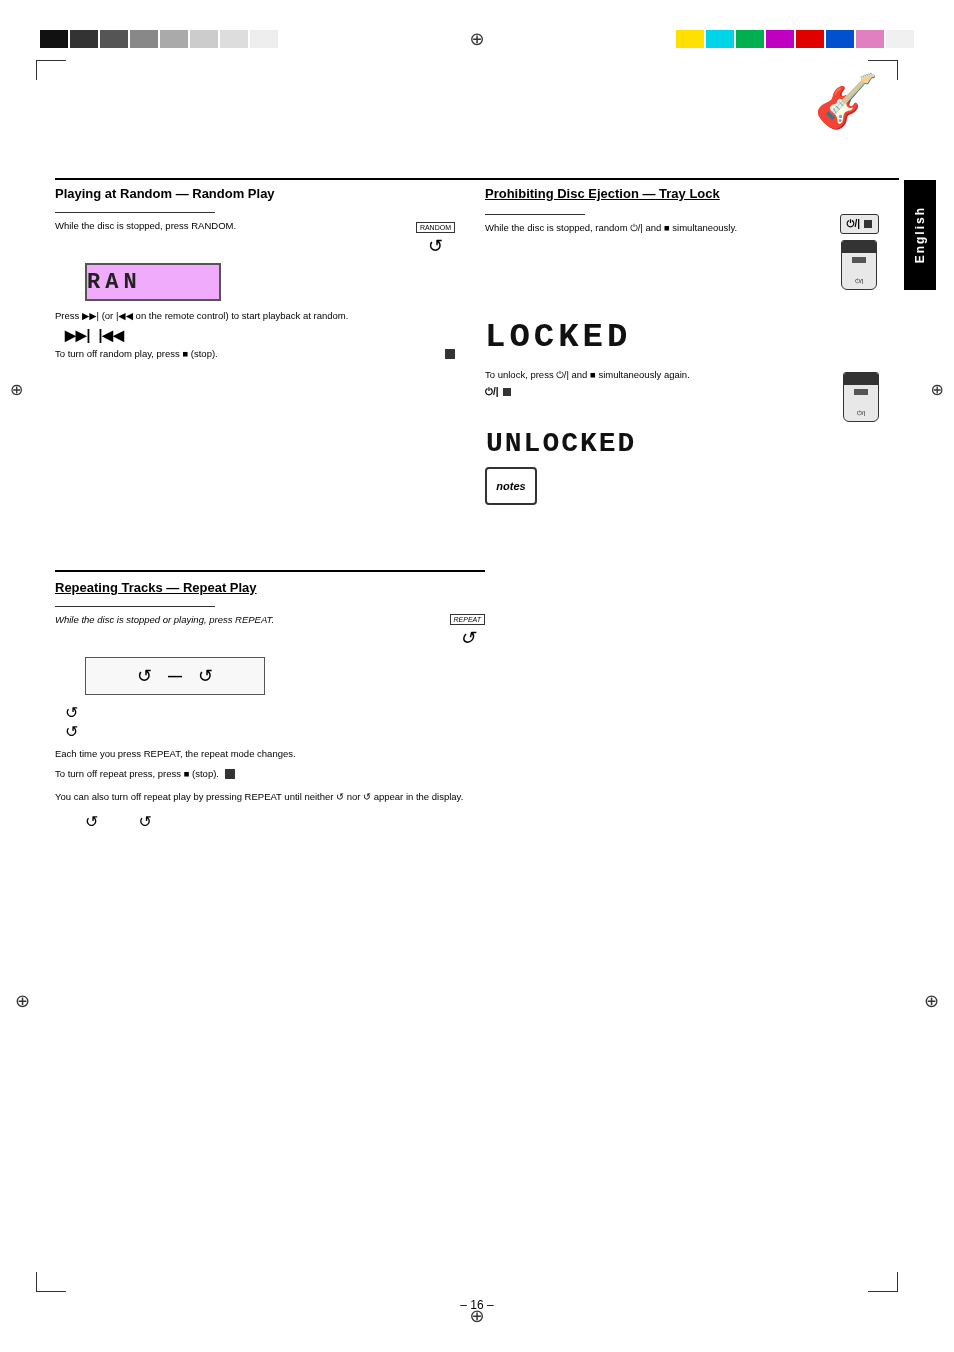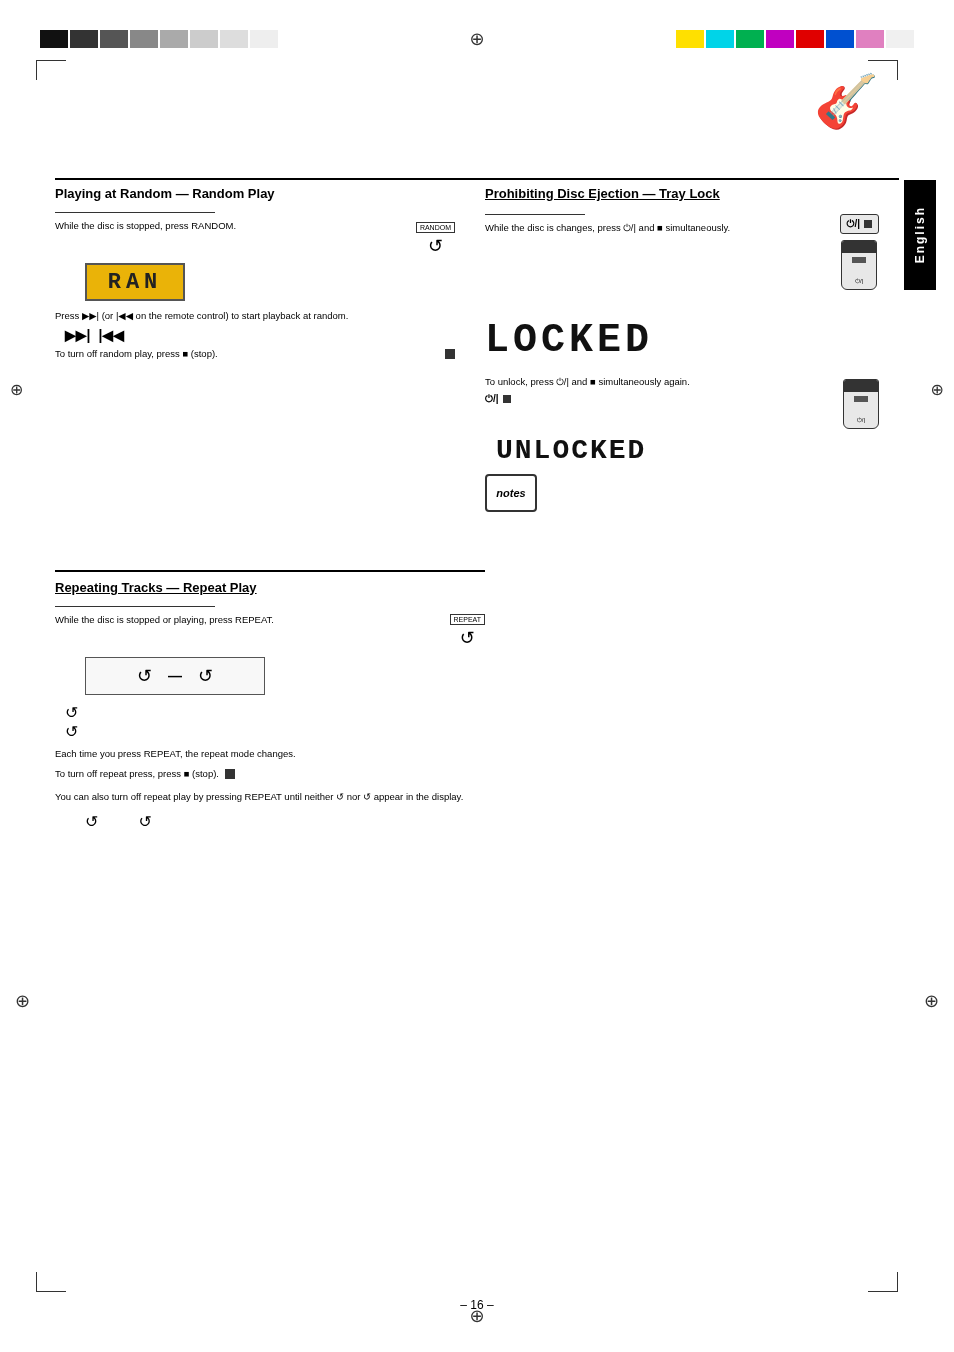--- a/index.html
+++ b/index.html
@@ -159,21 +159,21 @@
         <p style="font-size:9.5px; line-height:1.5;">While the disc is stopped, press RANDOM.</p>
       </div>
 
       <div style="display:flex; flex-direction:column; align-items:center; margin-top:10px;">
         <span style="font-size:7px; border:1px solid #333; padding:1px 3px; margin-bottom:2px;">RANDOM</span>
         <span style="font-size:18px; display:block;">↺</span>
       </div>
     </div>
 
     <div style="margin: 6px 30px;">
-      <div style="border:2px solid #555; width:100px; height:38px; display:flex; align-items:center; justify-content:center; background:#eab308;">
+      <div style="border:2px solid #555; width:136px; height:38px; display:flex; align-items:center; background:#f0abfc;">
         <span style="font-family:'Courier New',monospace; font-size:22px; letter-spacing:5px; color:#222; font-weight:bold;">RAN</span>
       </div>
     </div>
 
     <div style="display:flex; align-items:center; gap:6px; margin:8px 0 4px 0;">
       <p style="font-size:9.5px; line-height:1.5; flex:1;">Press ▶▶| (or |◀◀ on the remote control) to start playback at random.</p>
     </div>
     <div style="display:flex; align-items:center; gap:8px; margin: 0 0 4px 10px;">
       <span style="font-size:14px; font-weight:bold;">▶▶|</span>
       <span style="font-size:14px; font-weight:bold;">|◀◀</span>
@@ -187,76 +187,76 @@
 
   <div style="position:absolute; top:100px; left:430px; right:20px;">
 
     <div style="margin-top:4px; margin-bottom:12px;">
       <span style="font-size:13px; font-weight:bold; text-decoration:underline;">Prohibiting Disc Ejection — Tray Lock</span>
     </div>
 
     <div style="display:flex; align-items:flex-start; gap:10px; margin-top:10px;">
       <div style="flex:1;">
         <div style="border-top:1px solid #333; width:100px; margin-bottom:6px;"></div>
-        <p style="font-size:9.5px; line-height:1.5;">While the disc is changes, press ⏻/| and ■ simultaneously.</p>
+        <p style="font-size:9.5px; line-height:1.5;">While the disc is stopped, random ⏻/| and ■ simultaneously.</p>
       </div>
 
       <div style="display:flex; flex-direction:column; align-items:center; gap:2px;">
 
         <div style="display:flex; align-items:center; gap:4px; border:1.5px solid #333; padding:3px 6px; background:#e8e8e8; border-radius:3px;">
           <span style="font-size:10px; font-weight:bold;">⏻/|</span>
           <span style="display:inline-block; width:8px; height:8px; background:#333;"></span>
         </div>
 
         <div style="margin-top:4px; width:36px; height:50px; border:1.5px solid #333; border-radius:3px 3px 6px 6px; background:#e8e8e8; position:relative;">
           <div style="position:absolute; top:0; left:0; right:0; height:12px; background:#333; border-radius:2px 2px 0 0;"></div>
           <div style="position:absolute; top:16px; left:50%; transform:translateX(-50%); width:14px; height:6px; background:#555;"></div>
           <div style="position:absolute; bottom:4px; left:0; right:0; text-align:center; font-size:6px;">⏻/|</div>
         </div>
       </div>
     </div>
 
     <div style="margin: 6px 0;">
-      <div style="font-family:'Courier New',monospace; font-size:40px; font-weight:bold; letter-spacing:4px; color:#111;margin-top:28px;">LOCKED</div>
+      <div style="font-family:'Courier New',monospace; font-size:34px; font-weight:bold; letter-spacing:4px; color:#111;margin-top:28px;">LOCKED</div>
     </div>
 
     <div style="display:flex; align-items:flex-start; gap:10px; margin-top:12px;">
       <div style="flex:1;">
         <p style="font-size:9.5px; line-height:1.5;">To unlock, press ⏻/| and ■ simultaneously again.</p>
 
         <div style="display:flex; align-items:center; gap:4px; margin: 4px 0;">
           <span style="font-size:10px; font-weight:bold;">⏻/|</span>
           <span style="display:inline-block; width:8px; height:8px; background:#333;"></span>
         </div>
       </div>
 
       <div style="margin-top:4px; width:36px; height:50px; border:1.5px solid #333; border-radius:3px 3px 6px 6px; background:#e8e8e8; position:relative;">
         <div style="position:absolute; top:0; left:0; right:0; height:12px; background:#333; border-radius:2px 2px 0 0;"></div>
         <div style="position:absolute; top:16px; left:50%; transform:translateX(-50%); width:14px; height:6px; background:#555;"></div>
         <div style="position:absolute; bottom:4px; left:0; right:0; text-align:center; font-size:6px;">⏻/|</div>
       </div>
     </div>
 
-    <div style="margin: 6px 11px;">
+    <div style="margin: 6px 1px;">
       <div style="font-family:'Courier New',monospace; font-size:28px; font-weight:bold; letter-spacing:2px; color:#111;">UNLOCKED</div>
     </div>
 
     <div style="display:flex; align-items:center; justify-content:center; width:52px; height:38px; border:2px solid #333; border-radius:4px; margin-top:8px; font-size:11px; font-style:italic; font-weight:bold;">notes</div>
 
   </div>
 
   <div style="position:absolute; top:490px; left:0; width:430px;">
 
     <div style="border-top:2px solid #000; margin-bottom:6px;"></div>
 
     <div style="margin-bottom:8px;">
       <span style="font-size:13px; font-weight:bold; text-decoration:underline;">Repeating Tracks — Repeat Play</span>
     </div>
 
-    <div style="display:flex; align-items:flex-start; gap:10px; margin-top:10px;">
+    <div style="display:flex; align-items:flex-start; gap:10px; margin-top:10px;font-style:italic;">
       <div style="flex:1;">
         <div style="border-top:1px solid #333; width:160px; margin-bottom:6px;"></div>
         <p style="font-size:9.5px; line-height:1.5;">While the disc is stopped or playing, press REPEAT.</p>
       </div>
 
       <div style="display:flex; flex-direction:column; align-items:center; margin-top:8px;">
         <span style="font-size:7px; border:1px solid #333; padding:1px 3px; margin-bottom:2px;">REPEAT</span>
         <span style="font-size:18px; display:block;">↺</span>
       </div>
     </div>

